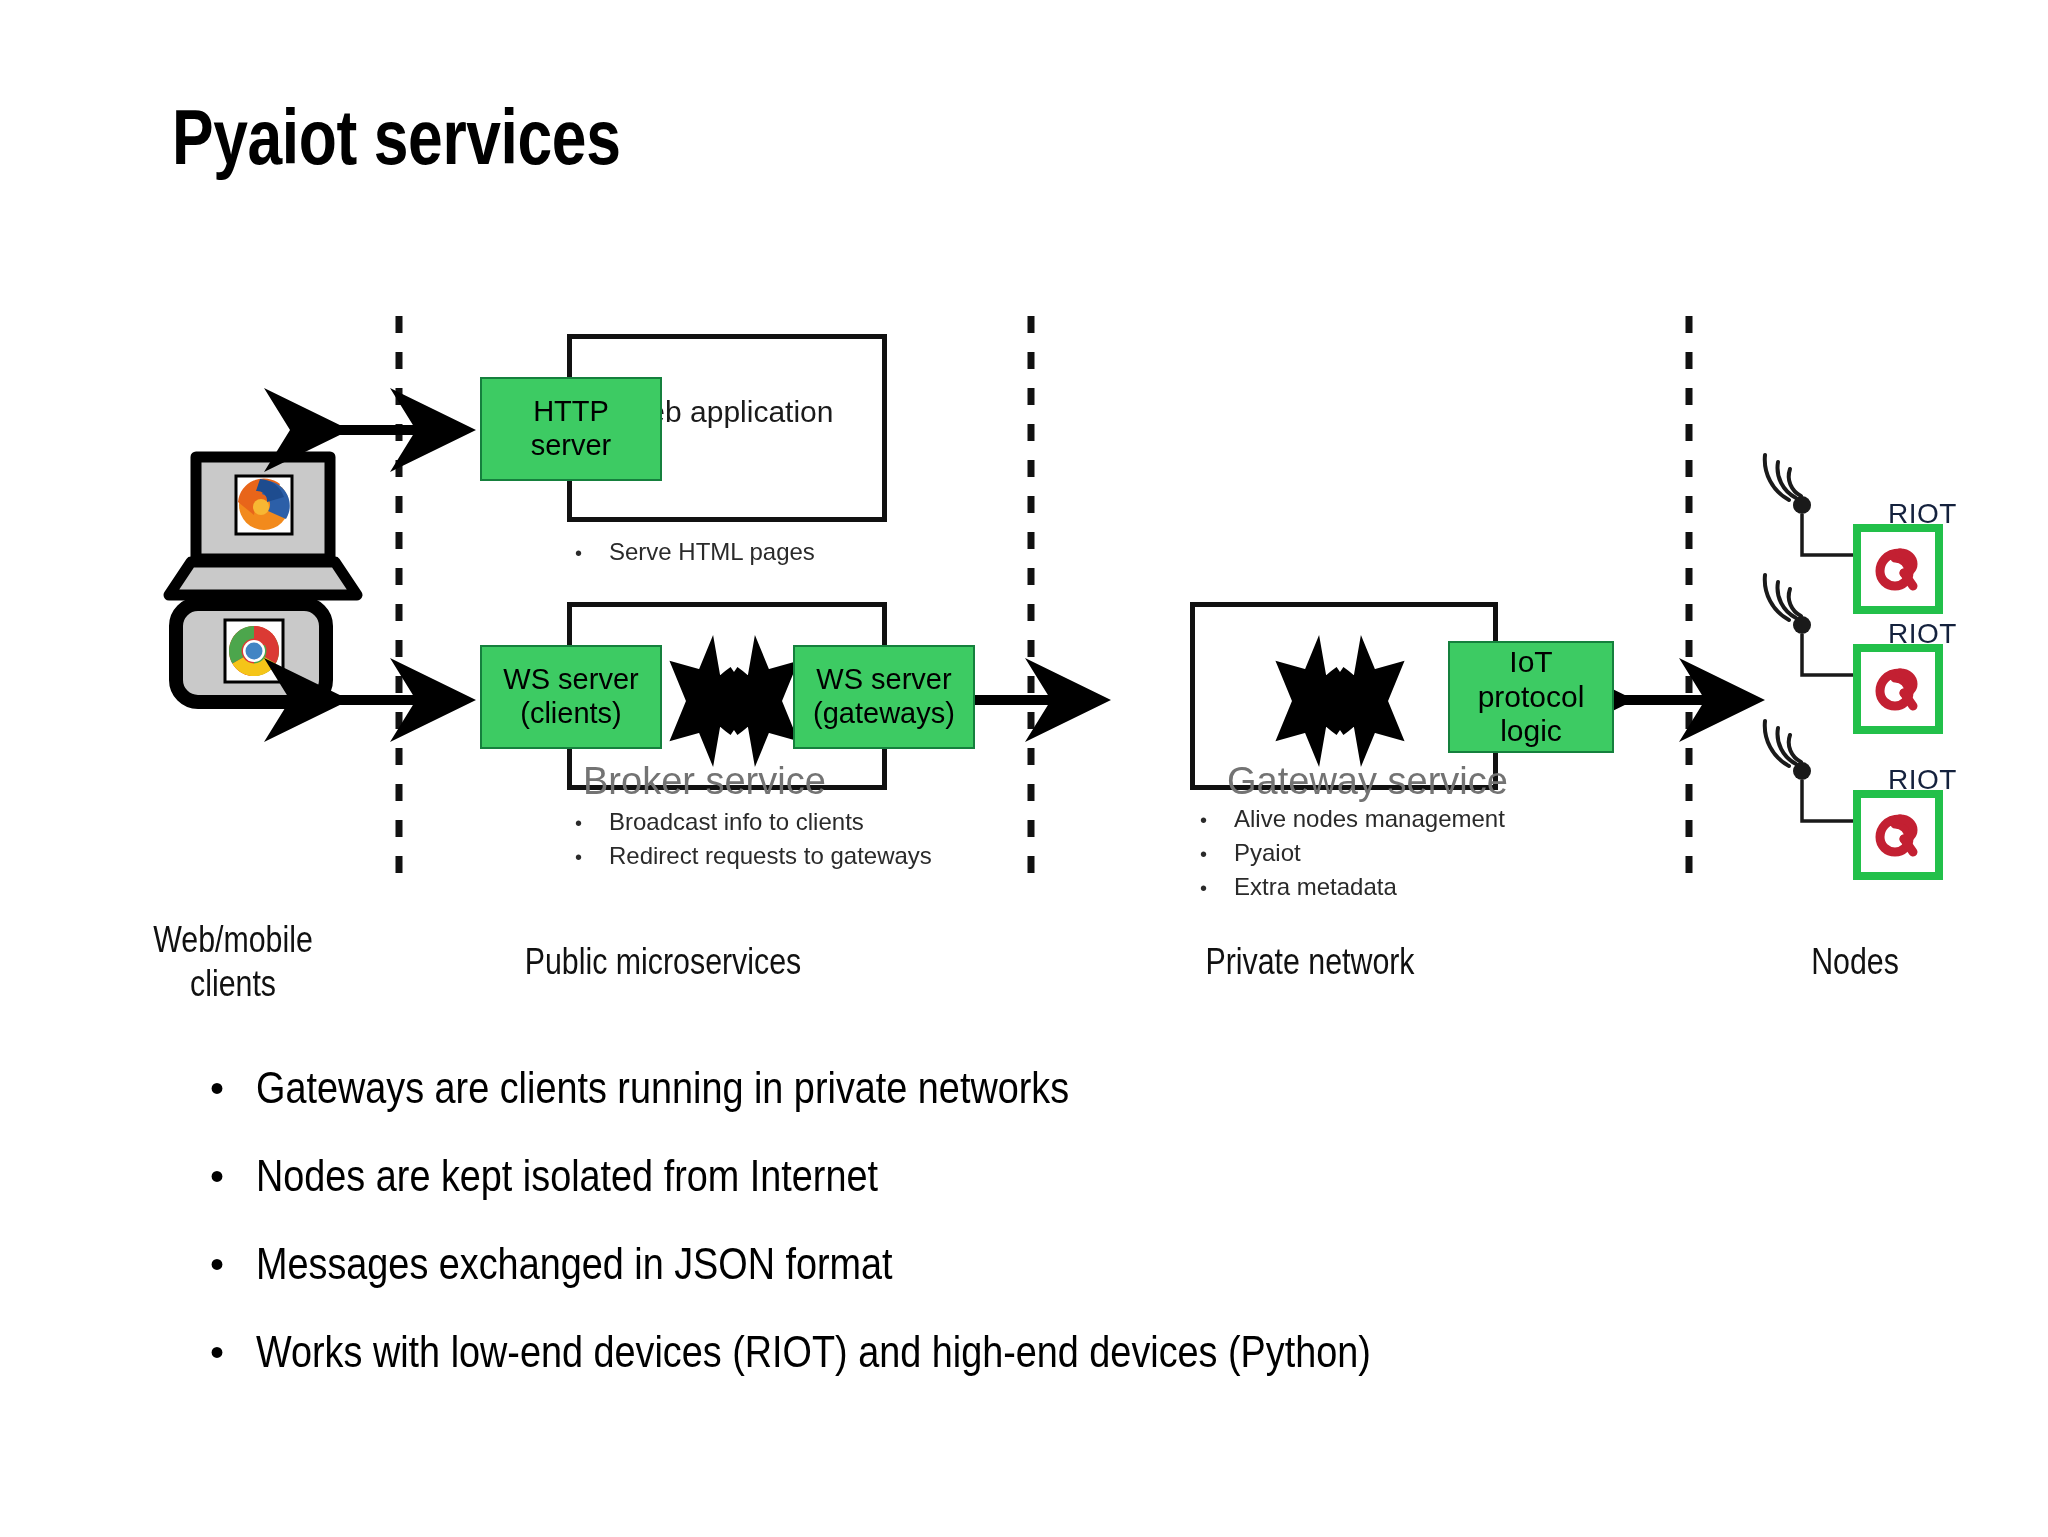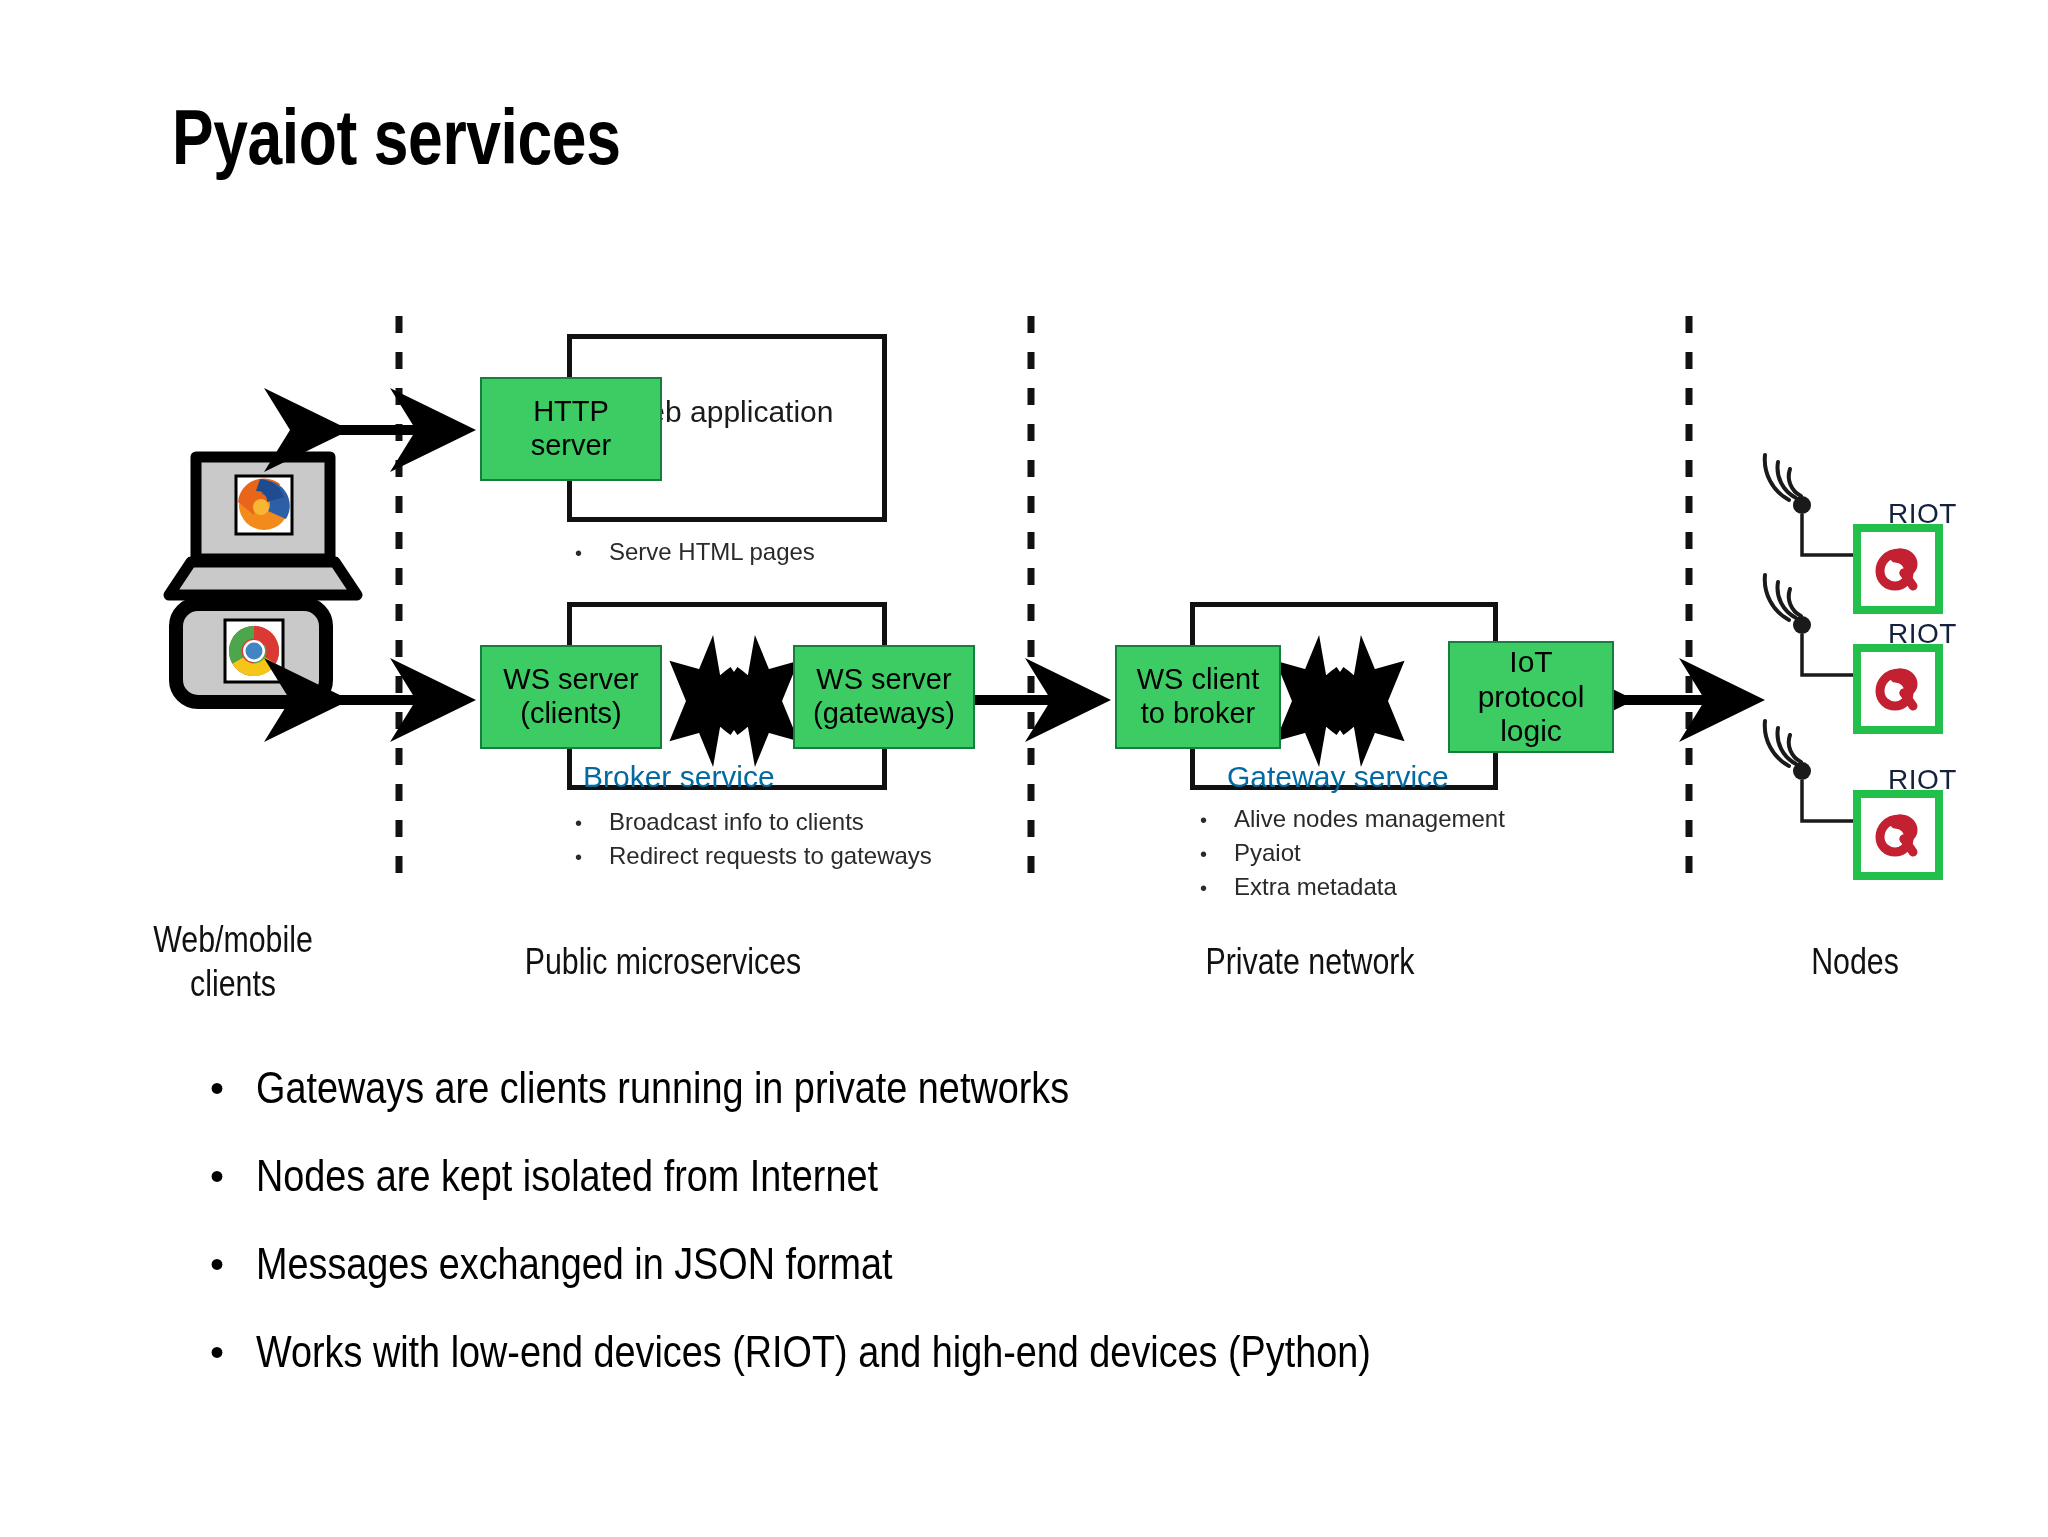--- a/index.html
+++ b/index.html
@@ -57,22 +57,22 @@
   
   .service-frame {
     position: absolute;
     border: 5px solid #111;
     background: transparent;
     box-sizing: border-box;
   }
   .service-label {
     position: absolute;
     font-family: "Liberation Sans", sans-serif;
-    font-size: 30px;
-    color: #0369a1;
+    font-size: 38px;
+    color: #737373;
     white-space: nowrap;
   }
   .plain-label {
     position: absolute;
     font-family: "Liberation Sans", sans-serif;
     font-size: 30px;
     color: #1b1b1b;
     text-align: center;
     line-height: 1.16;
     white-space: pre-line;
@@ -310,22 +310,20 @@
         <span>Broadcast info to clients</span>
       </div>
       <div class="note-row">
         <span class="dot">•</span>
         <span>Redirect requests to gateways</span>
       </div>
     </div>
 
     <div class="service-frame" style="left:1190px; top:602px; width:308px; height:188px;"></div>
     <div class="service-label" style="left:1227px; top:760px;">Gateway service</div>
-    <div class="gbox" style="left:1115px; top:645px; width:166px; height:104px;">WS client
-to broker</div>
     <div class="gbox" style="left:1448px; top:641px; width:166px; height:112px; font-size:30px;">IoT
 protocol
 logic</div>
 
     <div class="note-list" style="left:1200px; top:802px;">
       <div class="note-row">
         <span class="dot">•</span>
         <span>Alive nodes management</span>
       </div>
       <div class="note-row">

